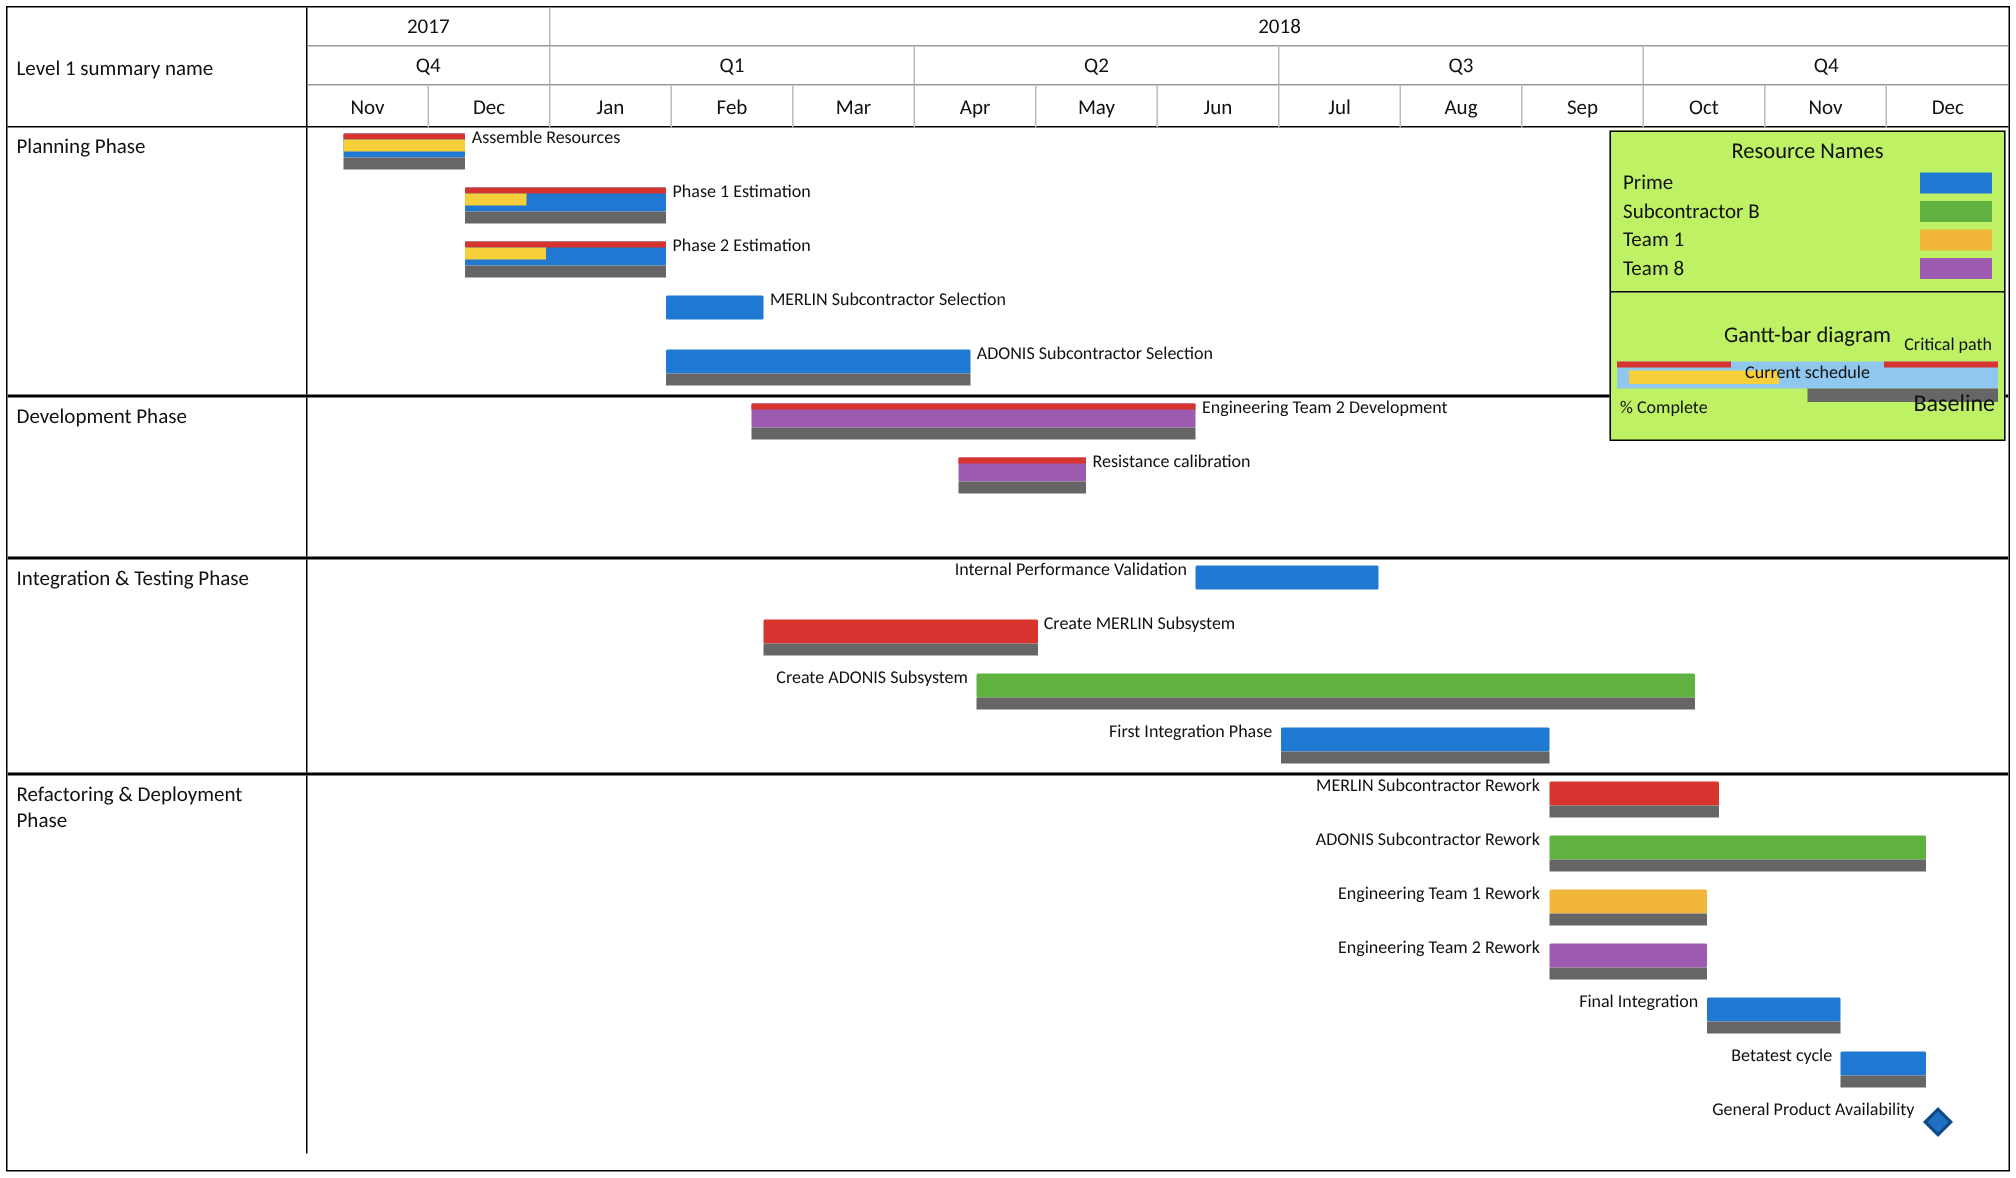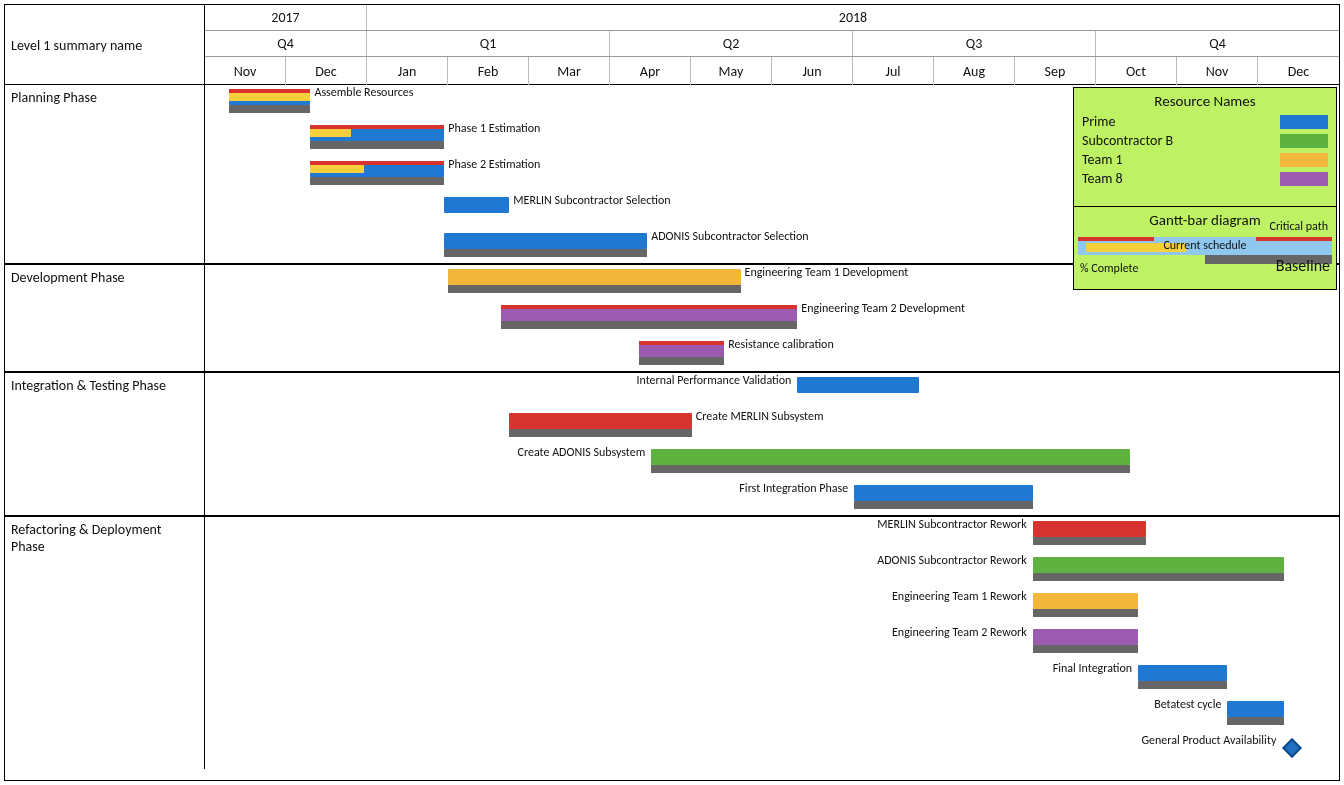--- a/index.html
+++ b/index.html
@@ -139,21 +139,21 @@
   }
   .legend-row {
     display: flex; align-items: center;
     padding: 1px 8px;
     gap: 6px;
   }
   .legend-swatch {
     width: 48px; height: 14px;
     margin-left: auto;
   }
-  .legend-sep { border-top: 1px solid #000; margin-top: 18px; padding-top: 4px; }
+  .legend-sep { border-top: 1px solid #000; margin-top: 6px; padding-top: 20px; }
   .legend-diagram {
     position: relative;
     height: 58px;
   }
   .legend-diagram .ld-bar {
     position: absolute;
     left: 4px; right: 4px;
   }
 </style>
 </head>
@@ -276,27 +276,20 @@
               <div class="bar-baseline"></div>
             </div>
             <div class="task-label" style="left: 446.229px;">ADONIS Subcontractor Selection</div>
           </div>
         </div>
       </div>
       <div class="phase" style="height: 108px;">
         <div class="phase-label">Development Phase</div>
         <div class="phase-rows">
           <div class="task-row">
-            <div class="bar-wrap" style="left: 243.429px; width: 292.114px;">
-              <div class="bar-schedule" style="background: rgb(242, 182, 58);"></div>
-              <div class="bar-baseline"></div>
-            </div>
-            <div class="task-label" style="left: 539.543px;">Engineering Team 1 Development</div>
-          </div>
-          <div class="task-row">
             <div class="bar-wrap" style="left: 296.171px; width: 296.171px;">
               <div class="bar-schedule" style="background: rgb(157, 91, 176);"></div>
               <div class="bar-crit"></div>
               <div class="bar-baseline"></div>
             </div>
             <div class="task-label" style="left: 596.343px;">Engineering Team 2 Development</div>
           </div>
           <div class="task-row">
             <div class="bar-wrap" style="left: 434.114px; width: 85.2px;">
               <div class="bar-schedule" style="background: rgb(157, 91, 176);"></div>

